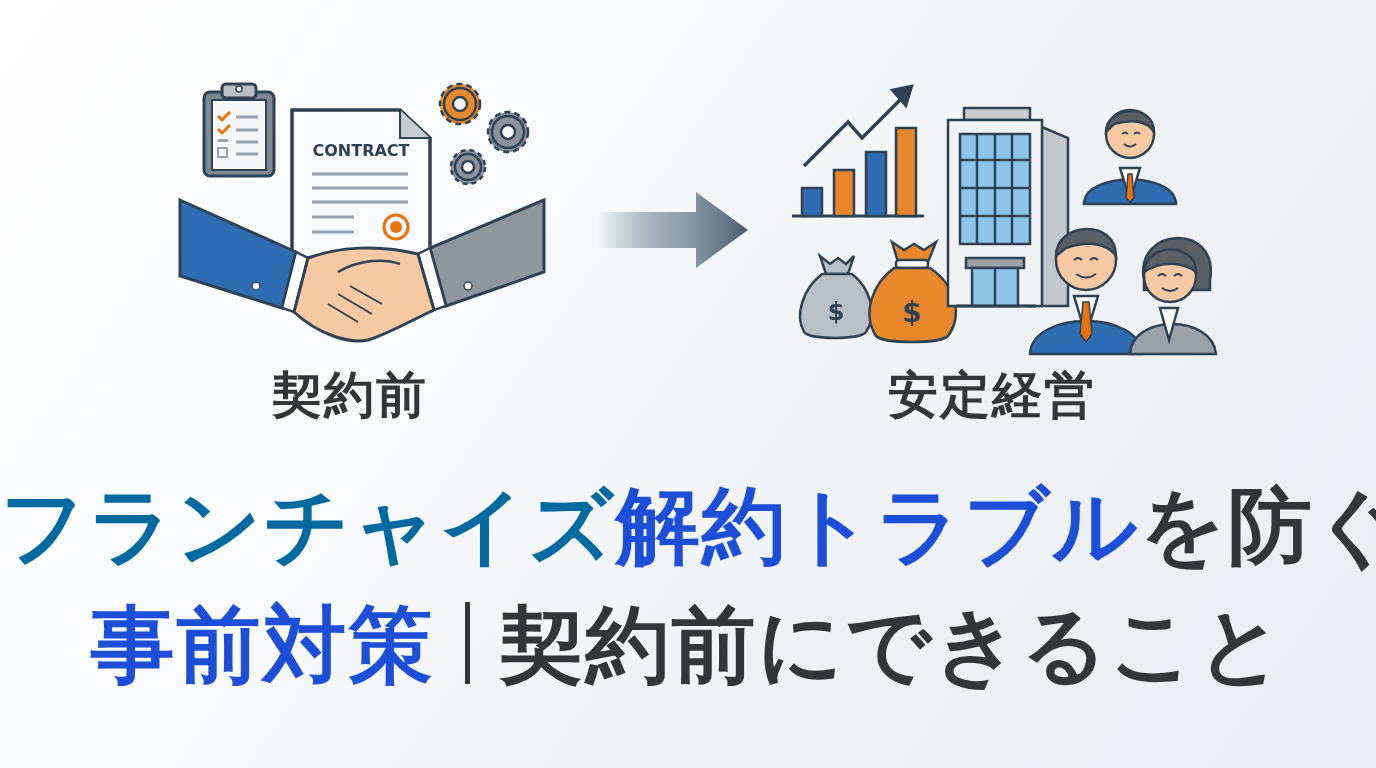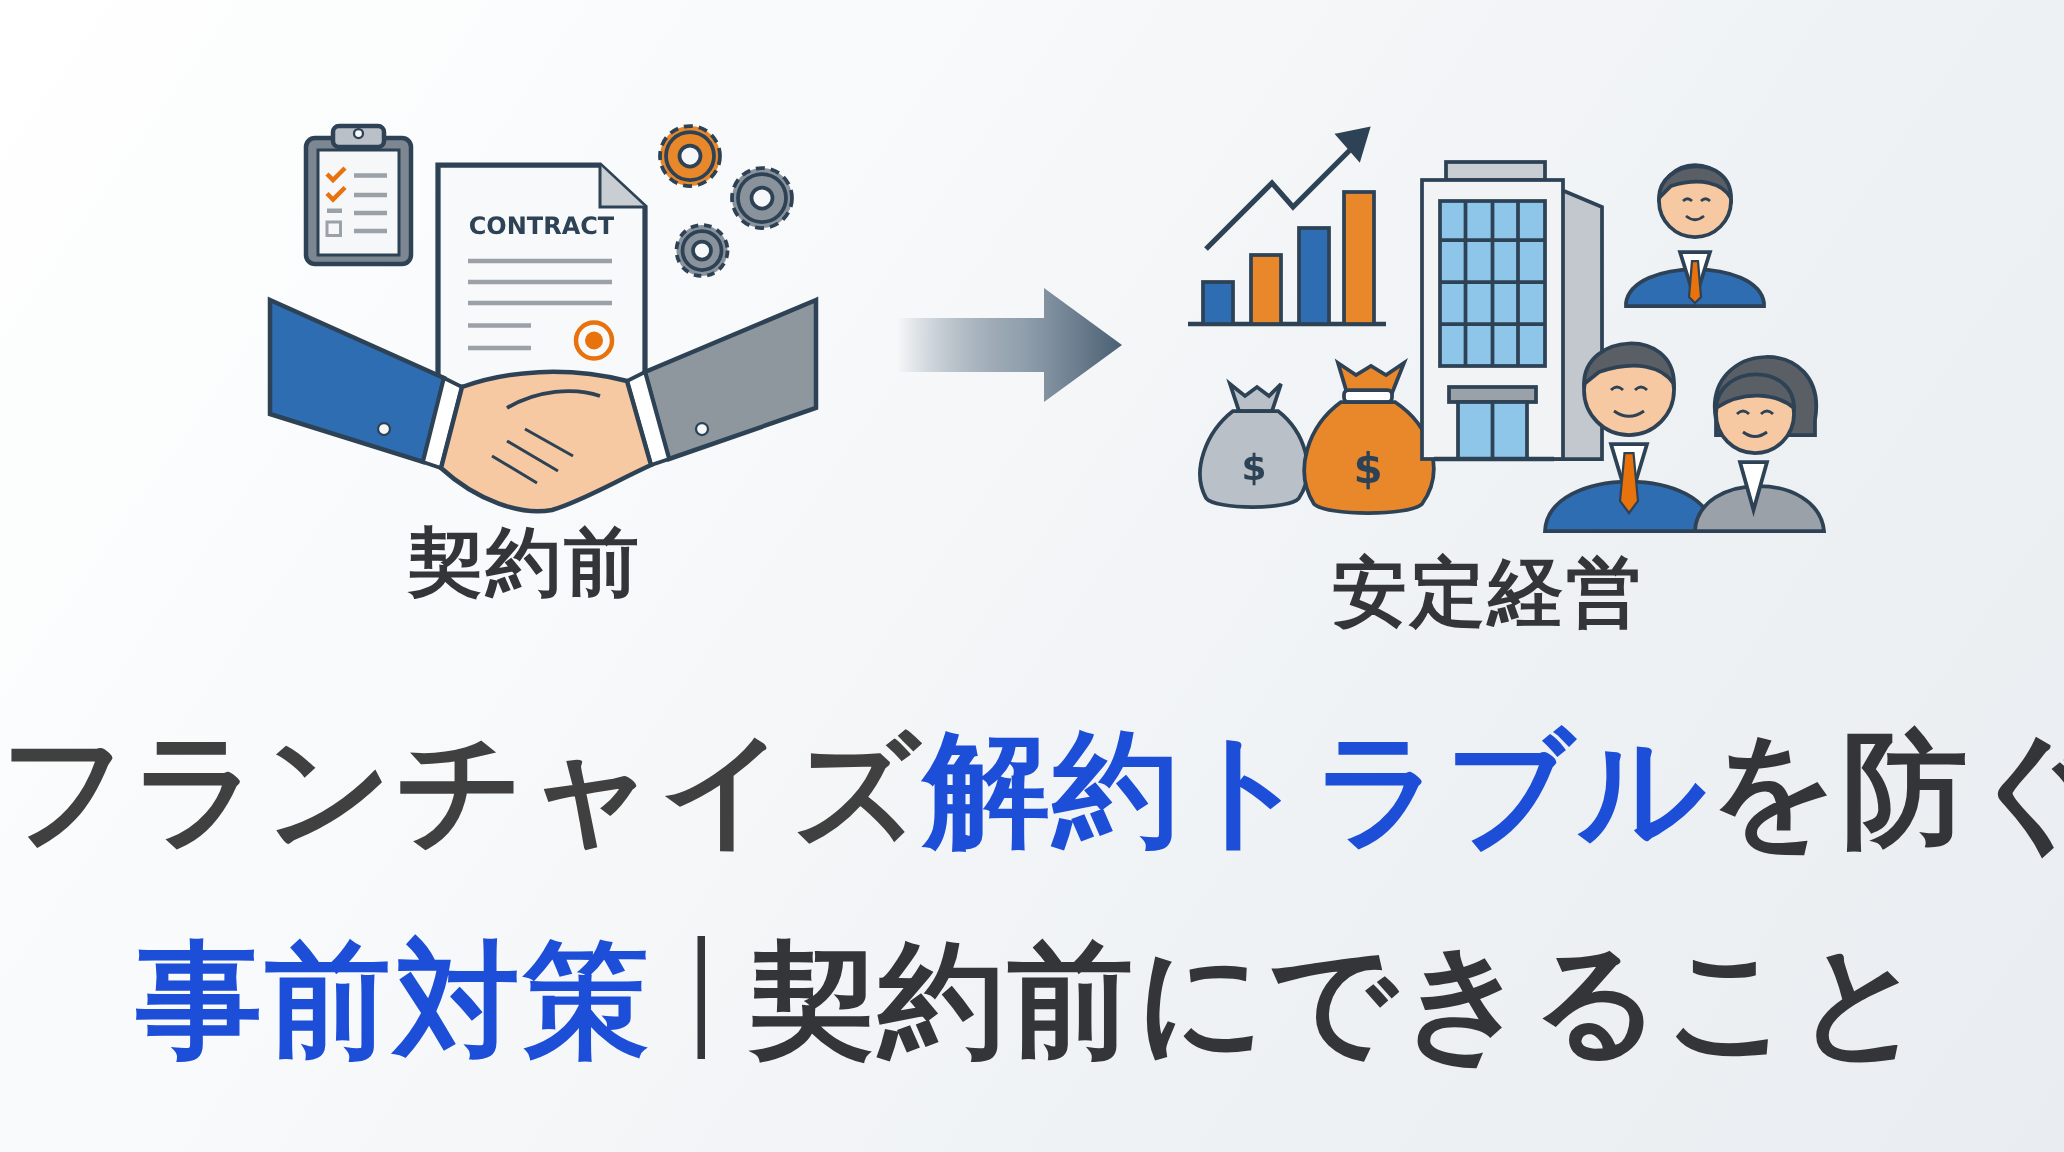--- a/index.html
+++ b/index.html
@@ -11,21 +11,21 @@
     .abs { position: absolute; }
     .label {
       position: absolute; font-weight: bold; color: #333539;
       font-size: 50px; line-height: 1; letter-spacing: 2px;
     }
     .headline {
       position: absolute; left: 0; width: 1376px; text-align: center;
       font-weight: bold; font-size: 84px; line-height: 1; letter-spacing: 2px;
       white-space: nowrap;
     }
-    .seg-blue { color: #404040; font-family: Liberation Serif, serif; }
+    .seg-blue { color: #0369a1; font-family: Liberation Serif, serif; }
     .seg-orange { color: #1d4ed8; }
     .seg-dark { color: #333539; }
     .divider {
       display: inline-block; width: 5px; height: 82px; background: #333539;
       vertical-align: -10px; margin: 0 30px;
     }
   </style>
 </head>
 <body>
 
@@ -77,21 +77,21 @@
     <path d="M118 180 L130 186 L116 240 L104 236 Z" fill="#fff" stroke="#2e4256" stroke-width="2.5"></path>
     <path d="M366 128 L252 176 L268 234 L366 200 Z" fill="#8e969e" stroke="#2e4256" stroke-width="3"></path>
     <circle cx="290" cy="214" r="4" fill="#f6f7f8" stroke="#2e4256" stroke-width="1.5"></circle>
     <path d="M252 176 L240 182 L256 238 L268 234 Z" fill="#fff" stroke="#2e4256" stroke-width="2.5"></path>
     <path d="M130 186 C160 175 200 172 240 182 L256 238 C230 250 210 262 190 268 C170 272 140 262 116 240 Z" fill="#f7c9a2" stroke="#2e4256" stroke-width="3"></path>
     <path d="M160 200 C180 188 205 186 222 192" fill="none" stroke="#2e4256" stroke-width="2.5"></path>
     <path d="M150 232 l30 18 M160 222 l34 20 M172 214 l32 18" stroke="#2e4256" stroke-width="2" fill="none"></path>
   </g>
 </svg>
 
-<div class="label" style="left:272px; top:350px;">契約前</div>
+<div class="label" style="left:272px; top:370px;">契約前</div>
 
 <svg class="abs" style="left:598px; top:188px;" width="170" height="85" viewBox="0 0 170 85">
   <defs>
     <linearGradient id="ag" x1="0" y1="0" x2="1" y2="0">
       <stop offset="0" stop-color="#4a5f73" stop-opacity="0"></stop>
       <stop offset="0.55" stop-color="#8797a6" stop-opacity="0.9"></stop>
       <stop offset="1" stop-color="#4a5f73"></stop>
     </linearGradient>
   </defs>
   <path d="M0 24 H98 V4 L150 42 L98 80 V60 H0 Z" fill="url(#ag)"></path>
@@ -160,15 +160,15 @@
     <path d="M378 206 q4 -4 8 0 M394 206 q4 -4 8 0 M382 218 q8 6 16 0" fill="none" stroke-width="2"></path>
   </g>
 </svg>
 
 <div class="label" style="left:888px; top:370px;">安定経営</div>
 
 <div class="headline" style="top:484px;">
   <span class="seg-blue">フランチャイズ</span><span class="seg-orange">解約トラブル</span><span class="seg-dark">を防ぐ</span>
 </div>
 
-<div class="headline" style="top:624px;">
+<div class="headline" style="top:602px;">
   <span class="seg-orange">事前対策</span><span class="divider"></span><span class="seg-dark">契約前にできること</span>
 </div>
 
 </body></html>

